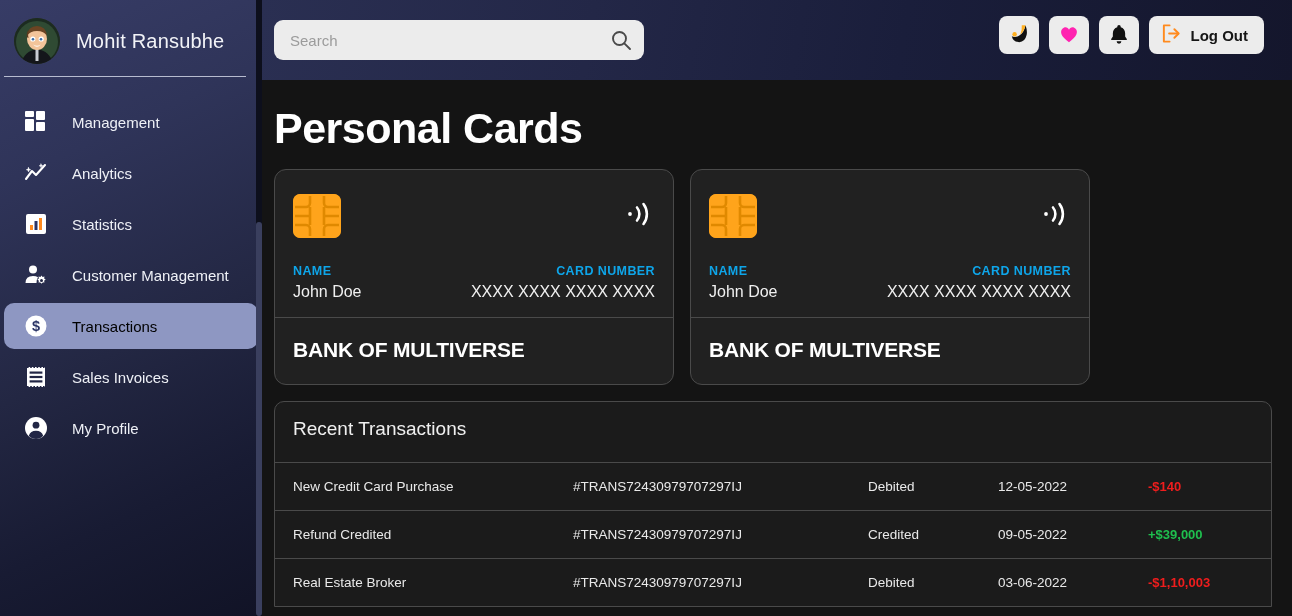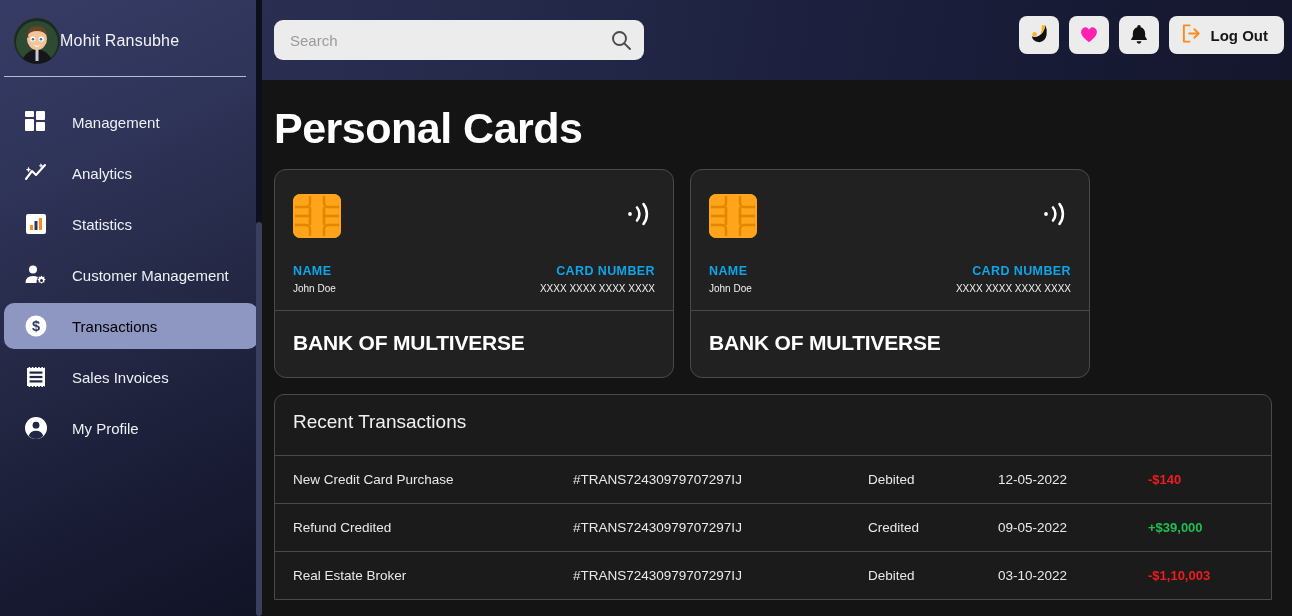--- a/index.html
+++ b/index.html
@@ -35,22 +35,23 @@
     height: 72px;
   }
   .avatar {
     width: 46px; height: 46px; border-radius: 50%;
     flex: 0 0 46px;
     overflow: hidden;
     position: relative;
     background: #2a3325;
   }
   .profile-name {
+    margin-left: 16px;
     color: #f2f3f7;
-    font-size: 16px;
+    font-size: 20px;
     letter-spacing: .2px;
     white-space: nowrap;
   }
   .sidebar-divider {
     height: 1px; background: #cfd3e4;
     margin: 4px 16px 0 4px;
     opacity: .85;
   }
   .nav { margin-top: 22px; }
   .nav-item {
@@ -99,21 +100,21 @@
     font-family: "Liberation Sans", sans-serif;
     color: #2a2a2a;
   }
   .search-input::placeholder { color: #9b9b9b; }
   .search-icon {
     position: absolute; right: 12px; top: 9px;
     width: 22px; height: 22px;
     pointer-events: none;
   }
   .topbar-actions {
-    position: absolute; right: 8px; top: 16px;
+    position: absolute; right: 28px; top: 16px;
     display: flex; align-items: center; gap: 10px;
   }
   .icon-btn {
     width: 40px; height: 38px;
     background: #ececec;
     border: none; border-radius: 8px;
     display: flex; align-items: center; justify-content: center;
     cursor: pointer;
   }
   .logout-btn {
@@ -159,21 +160,21 @@
     flex: 0 0 48px;
   }
   .cc-mid {
     padding: 2px 18px 16px 18px;
     border-bottom: 1px solid #4a4a4a;
   }
   .cc-row { display: flex; justify-content: space-between; align-items: baseline; }
   .cc-lbl {
     color: #0ea5e9; font-size: 12.5px; font-weight: bold; letter-spacing: .4px;
   }
-  .cc-val { color: #f0f0f0; font-size: 10px; }
+  .cc-val { color: #f0f0f0; font-size: 16px; }
   .cc-bottom {
     padding: 20px 18px 22px 18px;
   }
   .cc-bank {
     color: #ffffff; font-size: 21px; font-weight: bold; letter-spacing: -0.2px;
   }
 
   .transactions {
     margin-top: 16px;
     background: #1b1b1b;
@@ -503,20 +504,20 @@
           <span class="tx-c2">#TRANS72430979707297IJ</span>
           <span class="tx-c3">Credited</span>
           <span class="tx-c4">09-05-2022</span>
           <span class="tx-c5 amt-pos">+$39,000</span>
         </div>
 
         <div class="tx-row">
           <span class="tx-c1">Real Estate Broker</span>
           <span class="tx-c2">#TRANS72430979707297IJ</span>
           <span class="tx-c3">Debited</span>
-          <span class="tx-c4">03-10-2022</span>
+          <span class="tx-c4">03-06-2022</span>
           <span class="tx-c5 amt-neg">-$1,10,003</span>
         </div>
       </section>
 
     </div>
   </div>
 </div>
 
 </body></html>

